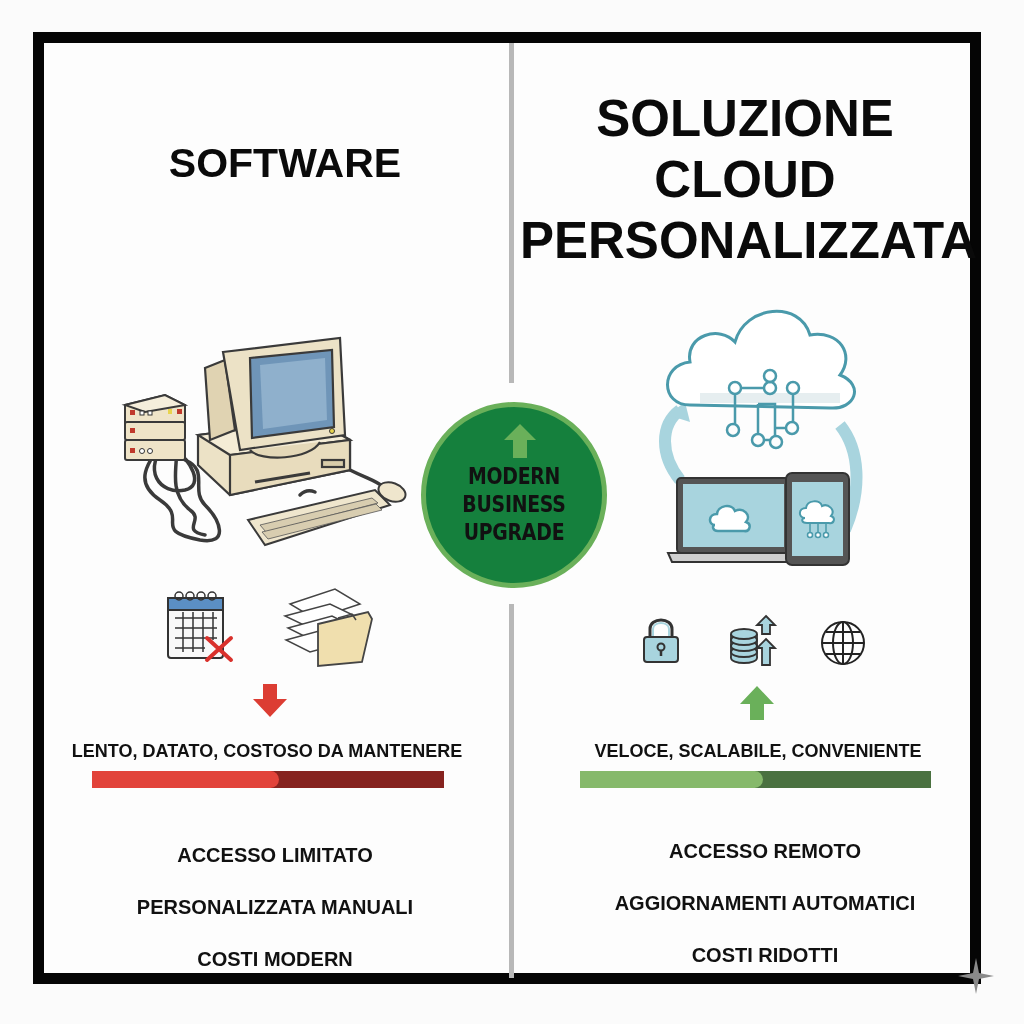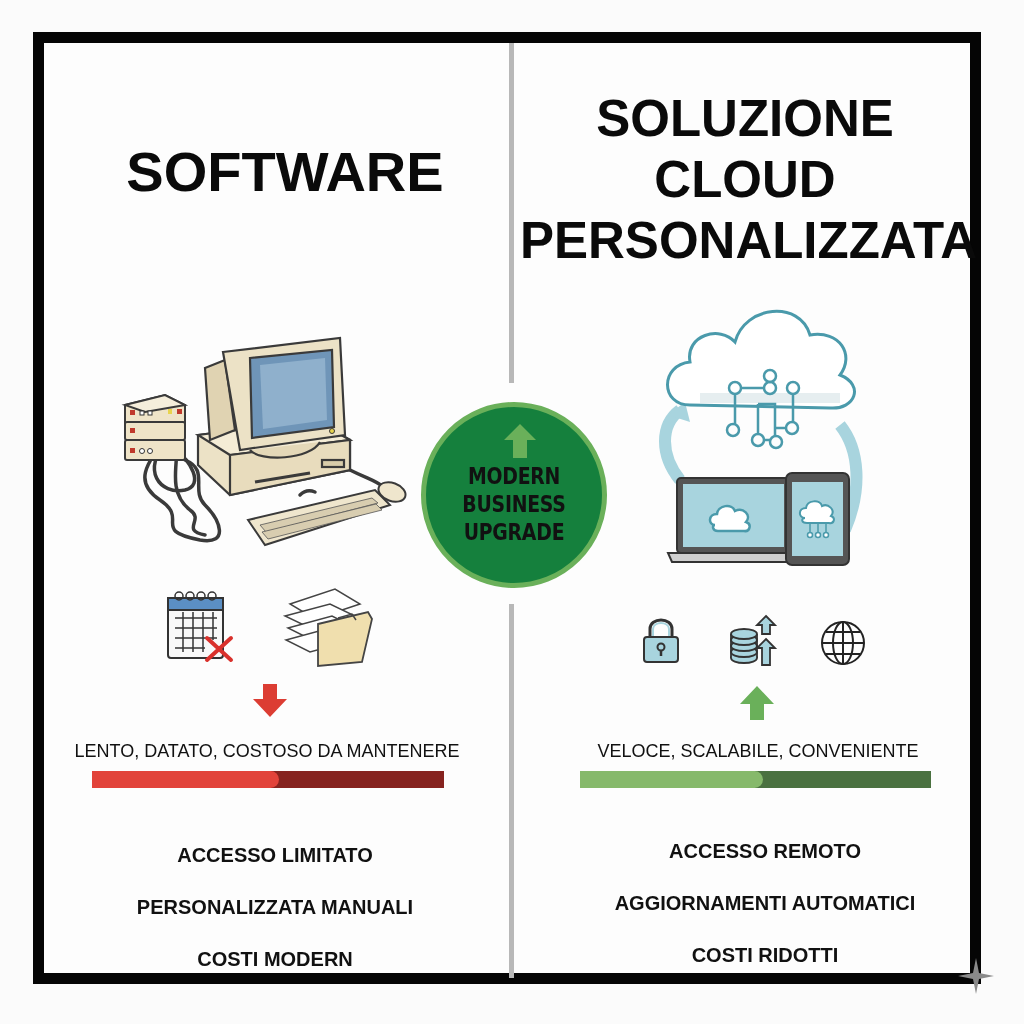--- a/index.html
+++ b/index.html
@@ -11,37 +11,37 @@
   .frame {
     position: absolute; left: 33px; top: 32px; width: 948px; height: 952px;
     border: 11px solid #050505; background: #fdfdfd; box-sizing: border-box;
   }
   .divider-top { position: absolute; left: 509px; top: 43px; width: 5px; height: 340px; background: #b8b8b8; }
   .divider-bot { position: absolute; left: 509px; top: 604px; width: 5px; height: 374px; background: #b8b8b8; }
   .title {
     position: absolute; font-weight: 700; color: #0a0a0a; text-align: center;
     line-height: 1.23;
   }
-  .title-left { left: 120px; top: 138px; width: 330px; font-size: 56px; }
+  .title-left { left: 120px; top: 138px; width: 330px; font-size: 41px; }
   .title-right { left: 520px; top: 88px; width: 450px; font-size: 51px; line-height: 1.2; }
   .title div { white-space: nowrap; }
   .ill { position: absolute; }
   .badge {
     position: absolute; left: 421px; top: 402px; width: 186px; height: 186px;
     border-radius: 50%; border: 5px solid #6ab05a; box-sizing: border-box; background: #15803d;
     text-align: center;
   }
   .badge-arrow { position: absolute; left: 78px; top: 17px; }
   .badge-text {
     position: absolute; left: 0; right: 0; top: 55px;
     font-family: "DejaVu Sans", sans-serif; font-weight: 700; font-size: 23px; line-height: 1.22;
     color: #111; transform: scaleX(0.82); letter-spacing: -0.3px;
   }
   .summary {
-    position: absolute; font-weight: 400; font-size: 18px; color: #111; text-align: center; white-space: nowrap;
+    position: absolute; font-weight: 700; font-size: 18px; color: #111; text-align: center; white-space: nowrap;
   }
   .summary-left { left: 58px; top: 741px; width: 418px; }
   .summary-right { left: 560px; top: 741px; width: 396px; }
   .bar { position: absolute; height: 17px; display: flex; }
   .bar-left { left: 92px; top: 771px; width: 352px; }
   .bar-right { left: 580px; top: 771px; width: 351px; }
   .bar .seg1 { height: 100%; border-radius: 0 9px 9px 0; position: relative; z-index: 2; }
   .bar .seg2 { height: 100%; flex: 1; margin-left: -8px; }
   .list {
     position: absolute; font-weight: 700; font-size: 20px; line-height: 30px; color: #111; text-align: center;

